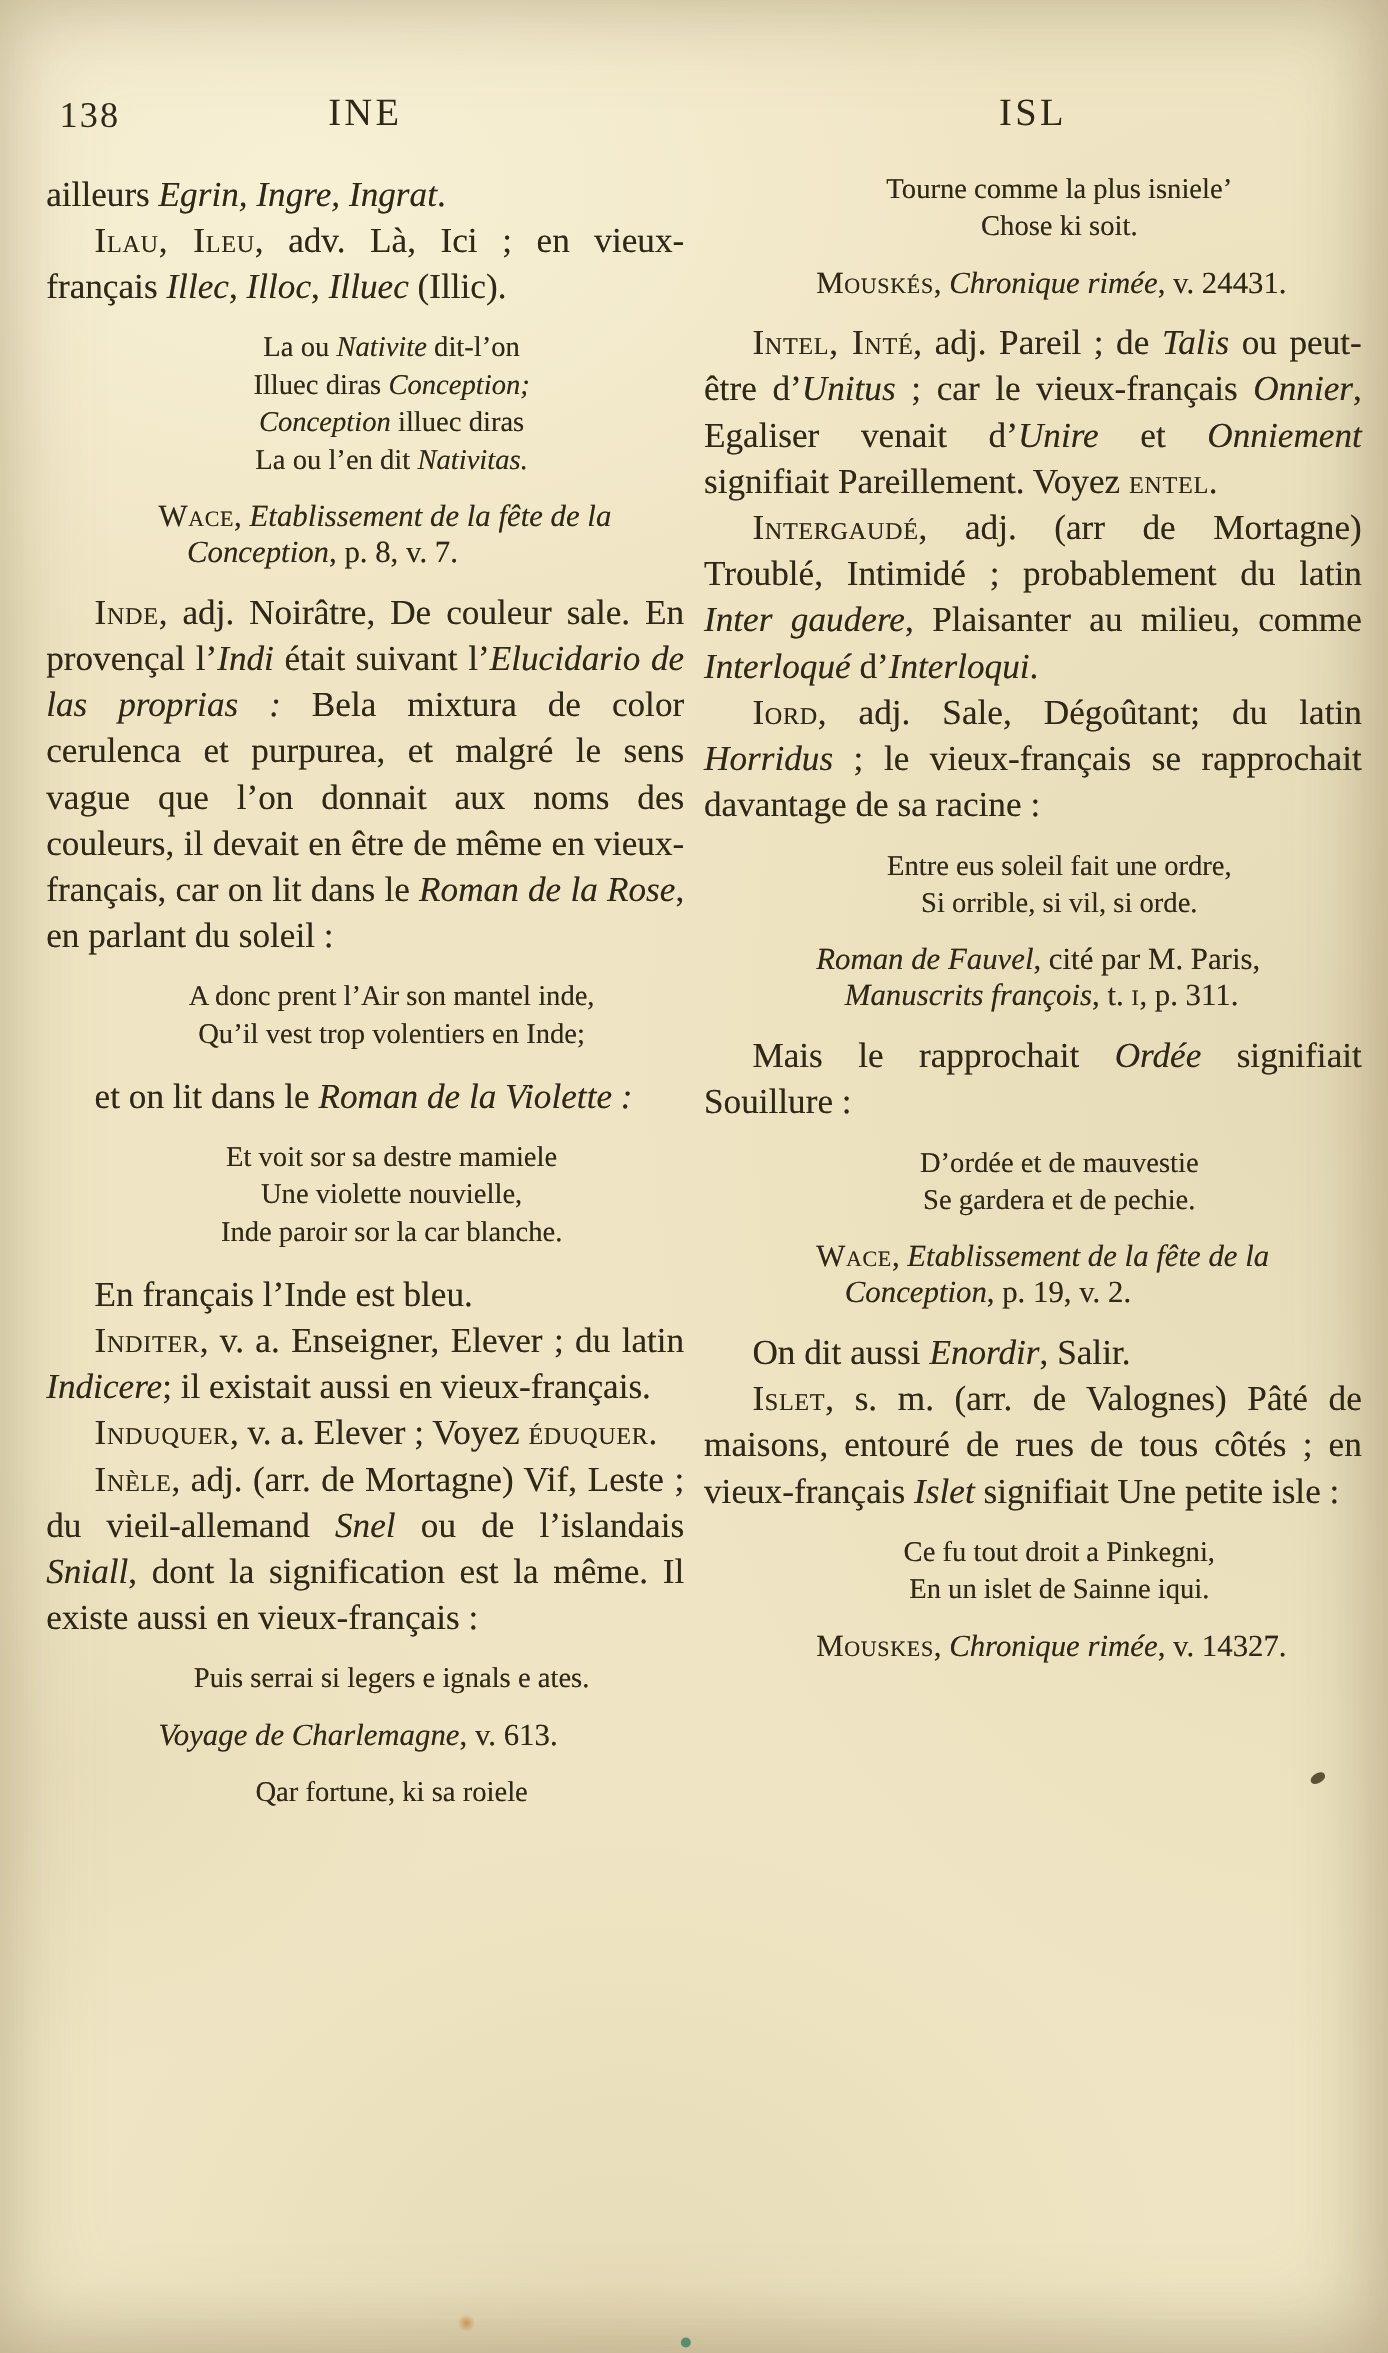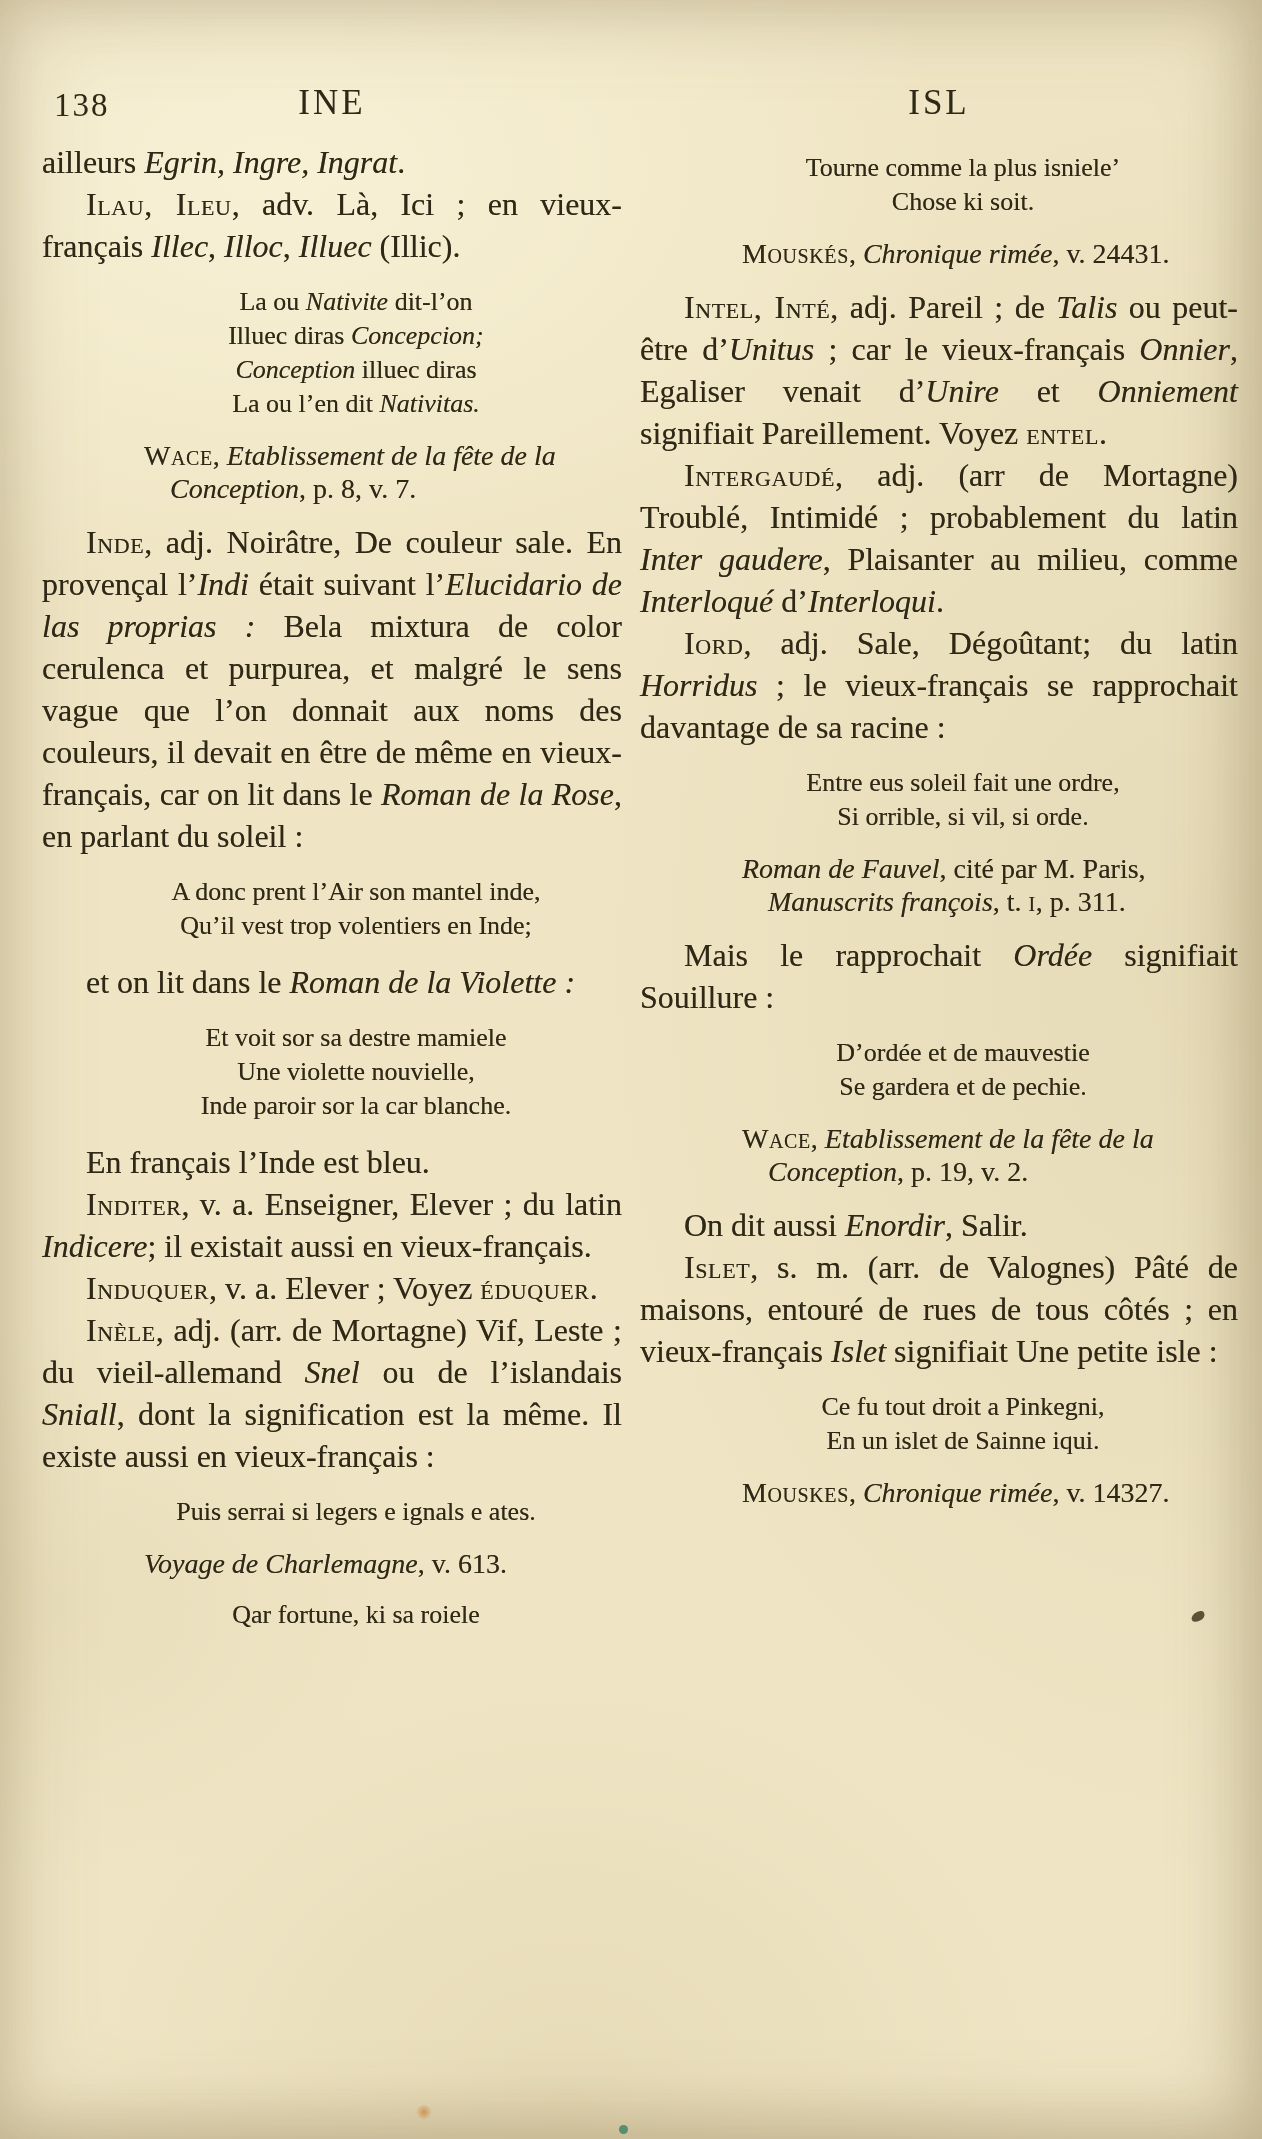--- a/index.html
+++ b/index.html
@@ -20,21 +20,21 @@
     color:var(--ink,#2f2816);
   }
   .col{position:absolute;top:55px;}
   .col-left{left:42px;width:580px;}
   .col-right{left:640px;width:598px;}
   .header-row{position:relative;height:50px;text-align:center;margin-top:28px;}
   .pagenum{
     position:absolute;left:12px;top:4px;font-size:33px;letter-spacing:2px;
   }
   .running-head{font-size:35px;letter-spacing:3px;text-align:center;}
-  .content{margin-top:8px;}
+  .content{margin-top:22px;}
   .content p{margin:0;padding:0;}
   .para{
     font-size:32px;line-height:42px;text-align:justify;
     text-shadow:0 0 .5px rgba(47,40,22,.55);
   }
   .type-entry{text-indent:44px;}
   .type-plain{text-indent:44px;}
   .type-opening{text-indent:0;}
   .type-quote{
     font-size:26px;line-height:34px;margin:18px 0 18px 48px !important;
@@ -67,21 +67,21 @@
 <div class="page">
 
   <div class="col col-left">
     <div class="header-row">
       <span class="pagenum">138</span>
       <span class="running-head">INE</span>
     </div>
     <div class="content">
         <p class="para type-opening"><span class="seg-n">ailleurs </span><span class="seg-i">Egrin, Ingre, Ingrat</span><span class="seg-n">.</span></p>
         <p class="para type-entry"><span class="seg-sc">Ilau, Ileu</span><span class="seg-n">, adv. Là, Ici ; en vieux-français </span><span class="seg-i">Illec</span><span class="seg-n">, </span><span class="seg-i">Illoc</span><span class="seg-n">, </span><span class="seg-i">Illuec</span><span class="seg-n"> (Illic).</span></p>
-        <p class="para type-quote"><span class="seg-n">La ou </span><span class="seg-i">Nativite</span><span class="seg-n"> dit-l’on</span><br><span class="seg-n">Illuec diras </span><span class="seg-i">Concepcion;</span><br><span class="seg-i">Conception</span><span class="seg-n"> illuec diras</span><br><span class="seg-n">La ou l’en dit </span><span class="seg-i">Nativitas.</span></p>
+        <p class="para type-quote"><span class="seg-n">La ou </span><span class="seg-i">Nativite</span><span class="seg-n"> dit-l’on</span><br><span class="seg-n">Illuec diras </span><span class="seg-i">Conception;</span><br><span class="seg-i">Conception</span><span class="seg-n"> illuec diras</span><br><span class="seg-n">La ou l’en dit </span><span class="seg-i">Nativitas.</span></p>
         <p class="para type-citation"><span class="seg-sc">Wace</span><span class="seg-n">, </span><span class="seg-i">Etablissement de la fête de la Conception</span><span class="seg-n">, p. 8, v. 7.</span></p>
         <p class="para type-entry"><span class="seg-sc">Inde</span><span class="seg-n">, adj. Noirâtre, De couleur sale. En provençal l’</span><span class="seg-i">Indi</span><span class="seg-n"> était suivant l’</span><span class="seg-i">Elucidario de las proprias :</span><span class="seg-n"> Bela mixtura de color cerulenca et purpurea, et malgré le sens vague que l’on donnait aux noms des couleurs, il devait en être de même en vieux-français, car on lit dans le </span><span class="seg-i">Roman de la Rose</span><span class="seg-n">, en parlant du soleil :</span></p>
         <p class="para type-quote"><span class="seg-n">A donc prent l’Air son mantel inde,</span><br><span class="seg-n">Qu’il vest trop volentiers en Inde;</span></p>
         <p class="para type-plain"><span class="seg-n">et on lit dans le </span><span class="seg-i">Roman de la Violette :</span></p>
         <p class="para type-quote"><span class="seg-n">Et voit sor sa destre mamiele</span><br><span class="seg-n">Une violette nouvielle,</span><br><span class="seg-n">Inde paroir sor la car blanche.</span></p>
         <p class="para type-plain"><span class="seg-n">En français l’Inde est bleu.</span></p>
         <p class="para type-entry"><span class="seg-sc">Inditer</span><span class="seg-n">, v. a. Enseigner, Elever ; du latin </span><span class="seg-i">Indicere</span><span class="seg-n">; il existait aussi en vieux-français.</span></p>
         <p class="para type-entry"><span class="seg-sc">Induquer</span><span class="seg-n">, v. a. Elever ; Voyez </span><span class="seg-sc">éduquer</span><span class="seg-n">.</span></p>
         <p class="para type-entry"><span class="seg-sc">Inèle</span><span class="seg-n">, adj. (arr. de Mortagne) Vif, Leste ; du vieil-allemand </span><span class="seg-i">Snel</span><span class="seg-n"> ou de l’islandais </span><span class="seg-i">Sniall</span><span class="seg-n">, dont la signification est la même. Il existe aussi en vieux-français :</span></p>
         <p class="para type-quote"><span class="seg-n">Puis serrai si legers e ignals e ates.</span></p>

